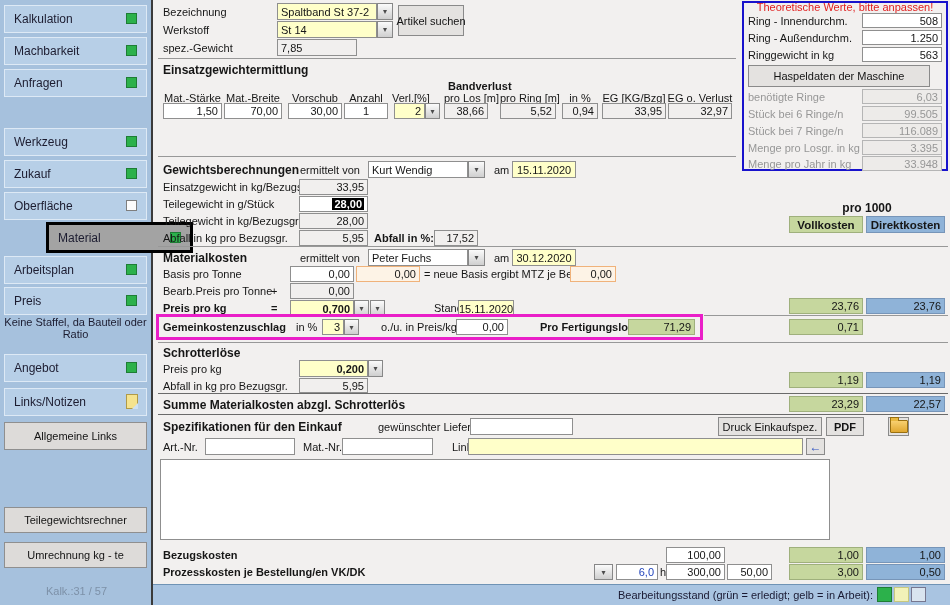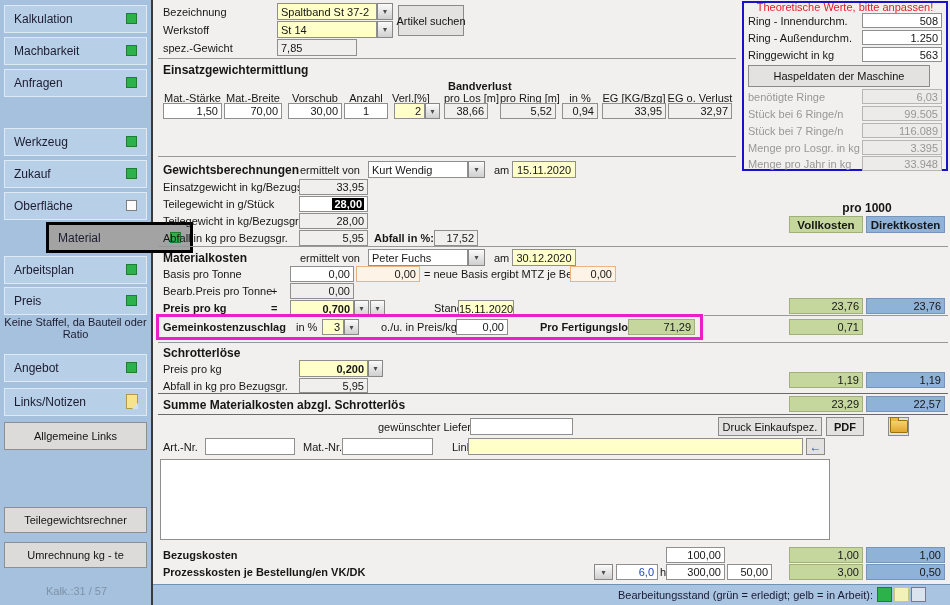--- a/index.html
+++ b/index.html
@@ -250,20 +250,21 @@
   <div class="fld light" style="left:299px;top:378px;width:69px;height:15px">5,95</div>
   <div class="fld green" style="left:789px;top:372px;width:74px;height:16px">1,19</div>
   <div class="fld blue" style="left:866px;top:372px;width:79px;height:16px">1,19</div>
   <div class="hline" style="left:158px;top:393px;width:790px;background:#6a6a6a"></div>
 
   <div class="lbl b" style="left:163px;top:398px;font-size:12px">Summe Materialkosten abzgl. Schrotterlös</div>
   <div class="fld green" style="left:789px;top:396px;width:74px;height:16px">23,29</div>
   <div class="fld blue" style="left:866px;top:396px;width:79px;height:16px">22,57</div>
   <div class="hline" style="left:158px;top:414px;width:790px;background:#6a6a6a"></div>
 
+  <div class="lbl b" style="left:163px;top:420px;font-size:12px">Spezifikationen für den Einkauf</div>
   <div class="lbl" style="left:378px;top:421px">gewünschter Liefertermin</div>
   <div class="fld left" style="left:470px;top:418px;width:103px;height:17px"></div>
   <div class="btn" style="left:718px;top:417px;width:104px;height:19px">
       <span>Druck Einkaufspez.</span>
     </div>
   <div class="btn b" style="left:826px;top:417px;width:38px;height:19px">
       <span>PDF</span>
     </div>
   <div class="btn" style="left:888px;top:417px;width:21px;height:19px">
       <span class="folder-icon"></span>

